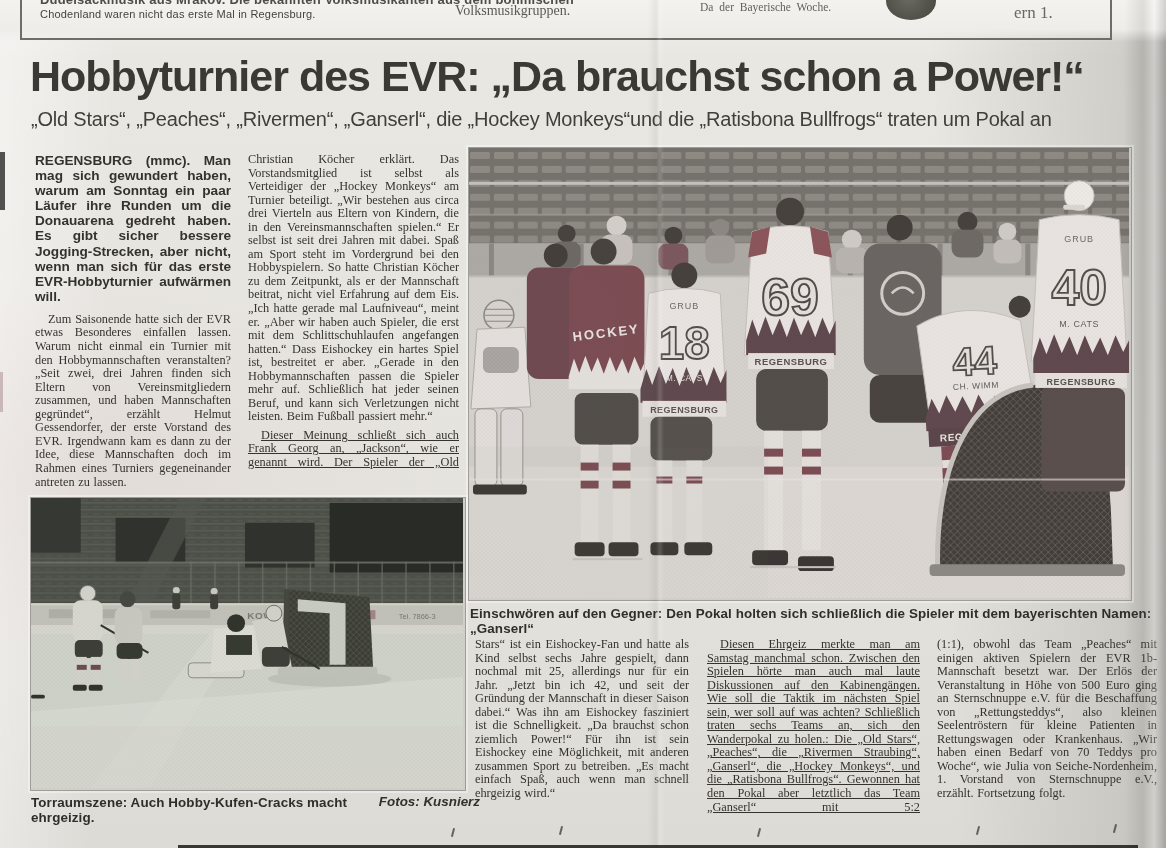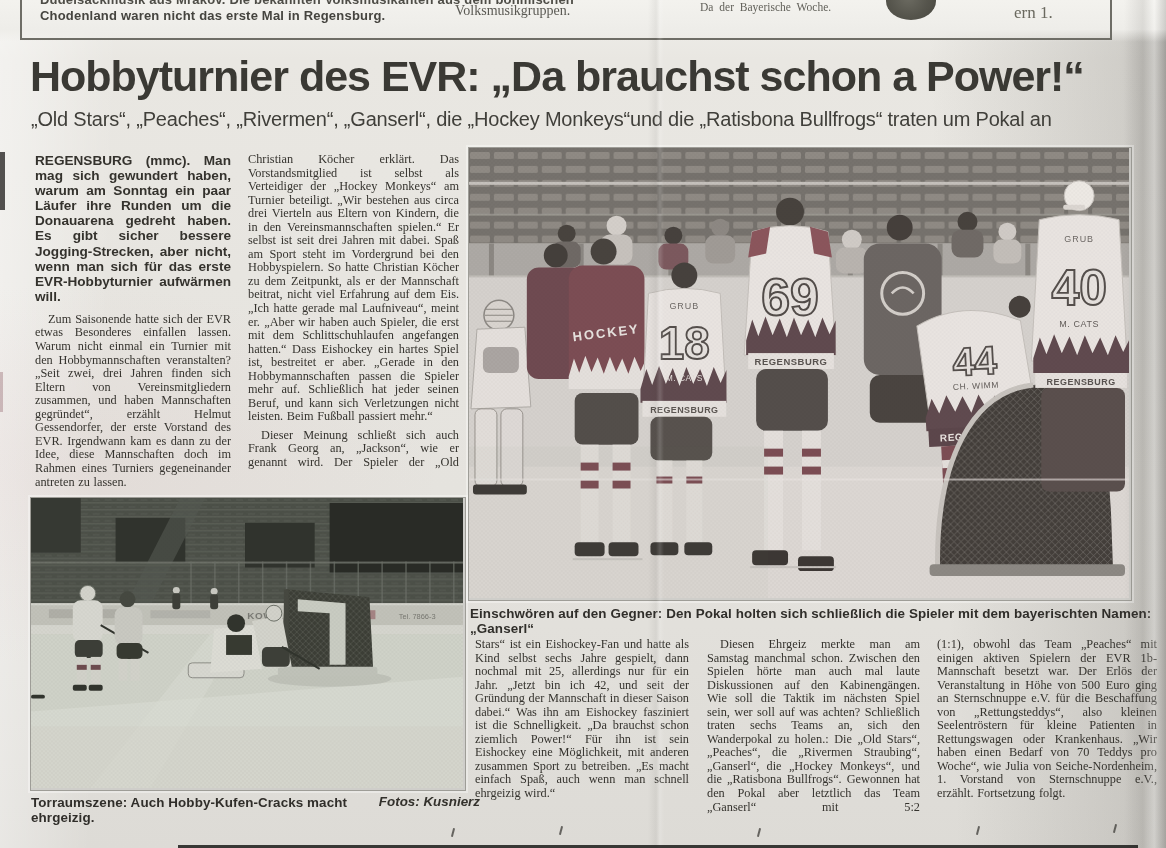--- a/index.html
+++ b/index.html
@@ -15,36 +15,36 @@
   }
   .crease{position:absolute;top:0;left:648px;width:16px;height:100%;
     background:linear-gradient(90deg,rgba(0,0,0,0) 0%,rgba(60,58,54,0.07) 50%,rgba(255,255,255,0.15) 75%,rgba(0,0,0,0) 100%);}
   .fold-shadow{position:absolute;top:0;right:0;width:42px;height:100%;
     background:linear-gradient(90deg,rgba(0,0,0,0) 0%,rgba(70,68,64,0.12) 45%,rgba(255,255,255,0.22) 72%,rgba(50,48,46,0.18) 100%);}
   
   .top-strip{position:absolute;left:0;top:0;width:1166px;height:42px;overflow:hidden;
     background:linear-gradient(180deg,#f3f2ee 0%,#eeede9 70%,rgba(238,237,233,0) 100%);}
   .top-box{position:absolute;left:20px;top:-34px;width:1088px;height:70px;border:2px solid #6e6d66;}
   .ts-line1{position:absolute;left:40px;top:-8px;font-family:"Liberation Sans",sans-serif;font-weight:700;font-size:13px;color:#4e4d47;letter-spacing:.2px;white-space:nowrap;}
-  .ts-line2{position:absolute;left:40px;top:8px;font-family:"Liberation Sans",sans-serif;font-weight:700;font-size:13px;color:#45443f;letter-spacing:.2px;white-space:nowrap;}
+  .ts-line2{position:absolute;left:40px;top:8px;font-family:"Liberation Sans",sans-serif;font-weight:400;font-size:11px;color:#45443f;letter-spacing:.2px;white-space:nowrap;}
   .ts-center{position:absolute;left:455px;top:3px;font-size:14px;color:#5a5953;}
   .ts-right{position:absolute;left:700px;top:1px;font-size:11.5px;color:#605f58;word-spacing:3px;}
   .ts-far-right{position:absolute;left:1014px;top:3px;font-size:17px;color:#6a695f;}
   .stamp{position:absolute;left:886px;top:-18px;width:50px;height:38px;border-radius:50%;
     background:radial-gradient(circle at 45% 40%, #5d5c52 0%, #44433a 55%, #34332c 100%);opacity:.9;}
   
   .headline{position:absolute;left:30px;top:52px;margin:0;font-family:"Liberation Sans",sans-serif;
     font-weight:700;font-size:43px;letter-spacing:-1px;color:#3a3934;white-space:nowrap;}
   .subheadline{position:absolute;left:31px;top:108px;font-family:"Liberation Sans",sans-serif;
     font-size:20px;letter-spacing:-0.2px;color:#403f3a;white-space:nowrap;}
   
   .col{position:absolute;overflow:hidden;}
   .col p{margin:5px;text-align:justify;font-size:12.3px;line-height:13.55px;color:#35332e;word-spacing:.6px;}
   .col p.indent{text-indent:13px;}
-  .col p.cont{text-align-last:justify;}
+  .col p.cont{text-align-last:justify;text-decoration:underline;}
   .lead{font-family:"Liberation Sans",sans-serif;font-weight:700;font-size:13.6px !important;
     line-height:15.1px !important;color:#34322d !important;margin-bottom:9px !important;}
   .col1{left:30px;top:148px;width:206px;height:346px;}
   .col2{left:243px;top:148px;width:221px;height:346px;}
   .colA{left:470px;top:633px;width:224px;height:212px;}
   .colB{left:702px;top:633px;width:223px;height:212px;}
   .colC{left:932px;top:633px;width:230px;height:212px;}
   
   .photo{position:absolute;border:1px solid #9e9d97;background:#cfcecA;box-shadow:0 0 0 2px rgba(255,255,255,0.35);}
   .photo svg{display:block;}

